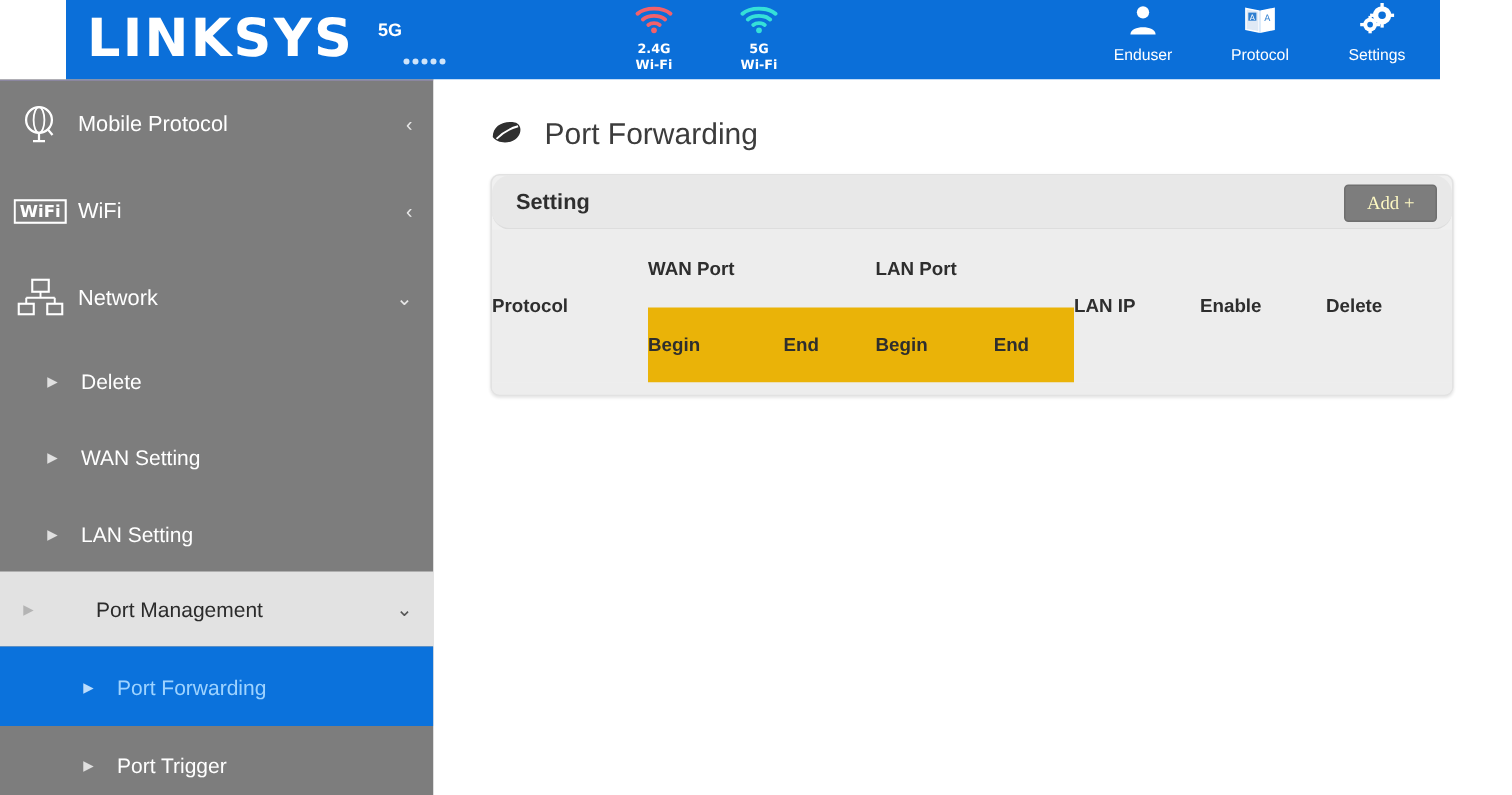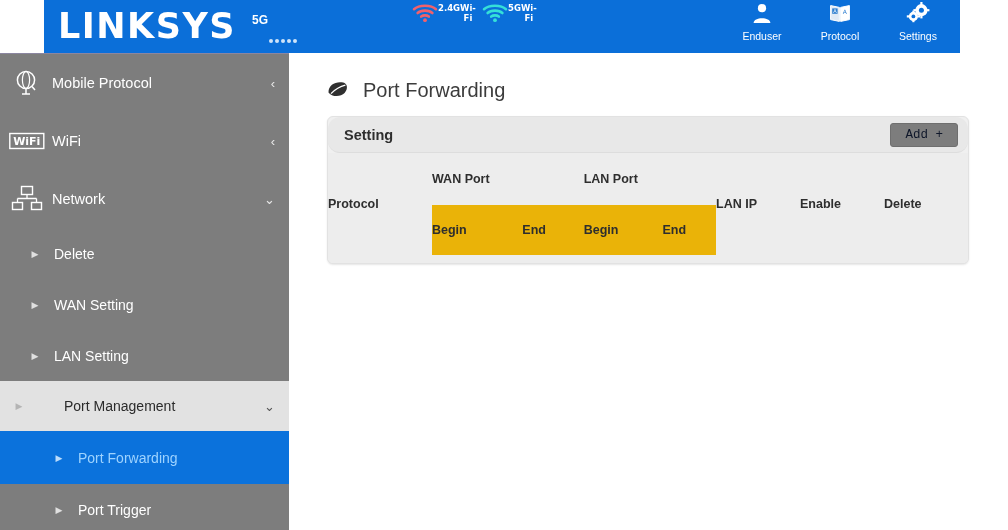--- a/index.html
+++ b/index.html
@@ -45,22 +45,22 @@
     display: block; width: 4px; height: 4px;
     background: #cfe4fa; border-radius: 50%;
   }
 
   .wifi-group {
     position: absolute; left: 368px; top: 3px;
     display: flex; gap: 22px;
   }
   .wifi-item {
     width: 48px;
-    display: flex; flex-direction: row;
-    justify-content: flex-start;
+    display: flex; flex-direction: column;
+    align-items: center; justify-content: flex-start;
     cursor: pointer;
   }
   .wifi-item .wtxt {
     color: #ffffff; font-size: 8.5px; font-weight: 700;
     line-height: 9.5px; text-align: center; margin-top: 1px;
     font-family: "DejaVu Sans", sans-serif;
   }
 
   .acct-group {
     position: absolute; right: 12px; top: 2px;
@@ -176,27 +176,27 @@
     padding: 0 10px 0 16px;
     position: relative;
     border-radius: 12px;
   }
   .panel-head .ptext {
     font-size: 14.5px; font-weight: 700; color: #2e2e2e;
   }
   .add-btn {
     position: absolute; right: 10px; top: 6px;
     background: #7d7d7d;
-    color: #0f172a;
+    color: #fef9c3;
     border: 1px solid #6f6f6f;
     border-radius: 3px;
     font-size: 12.5px;
     padding: 4px 14px;
     cursor: pointer;
-    font-family: Liberation Mono, monospace;
+    font-family: Liberation Serif, serif;
   }
 
   .tbl { width: 100%; border-collapse: collapse; background: #ededed; }
   .tbl th {
     font-size: 12.5px; font-weight: 700; color: #2e2e2e;
     text-align: left;
     font-family: "Liberation Sans", sans-serif;
   }
   .row-main th { height: 52px; vertical-align: middle; }
   .row-sub th { height: 50px; vertical-align: middle; }

